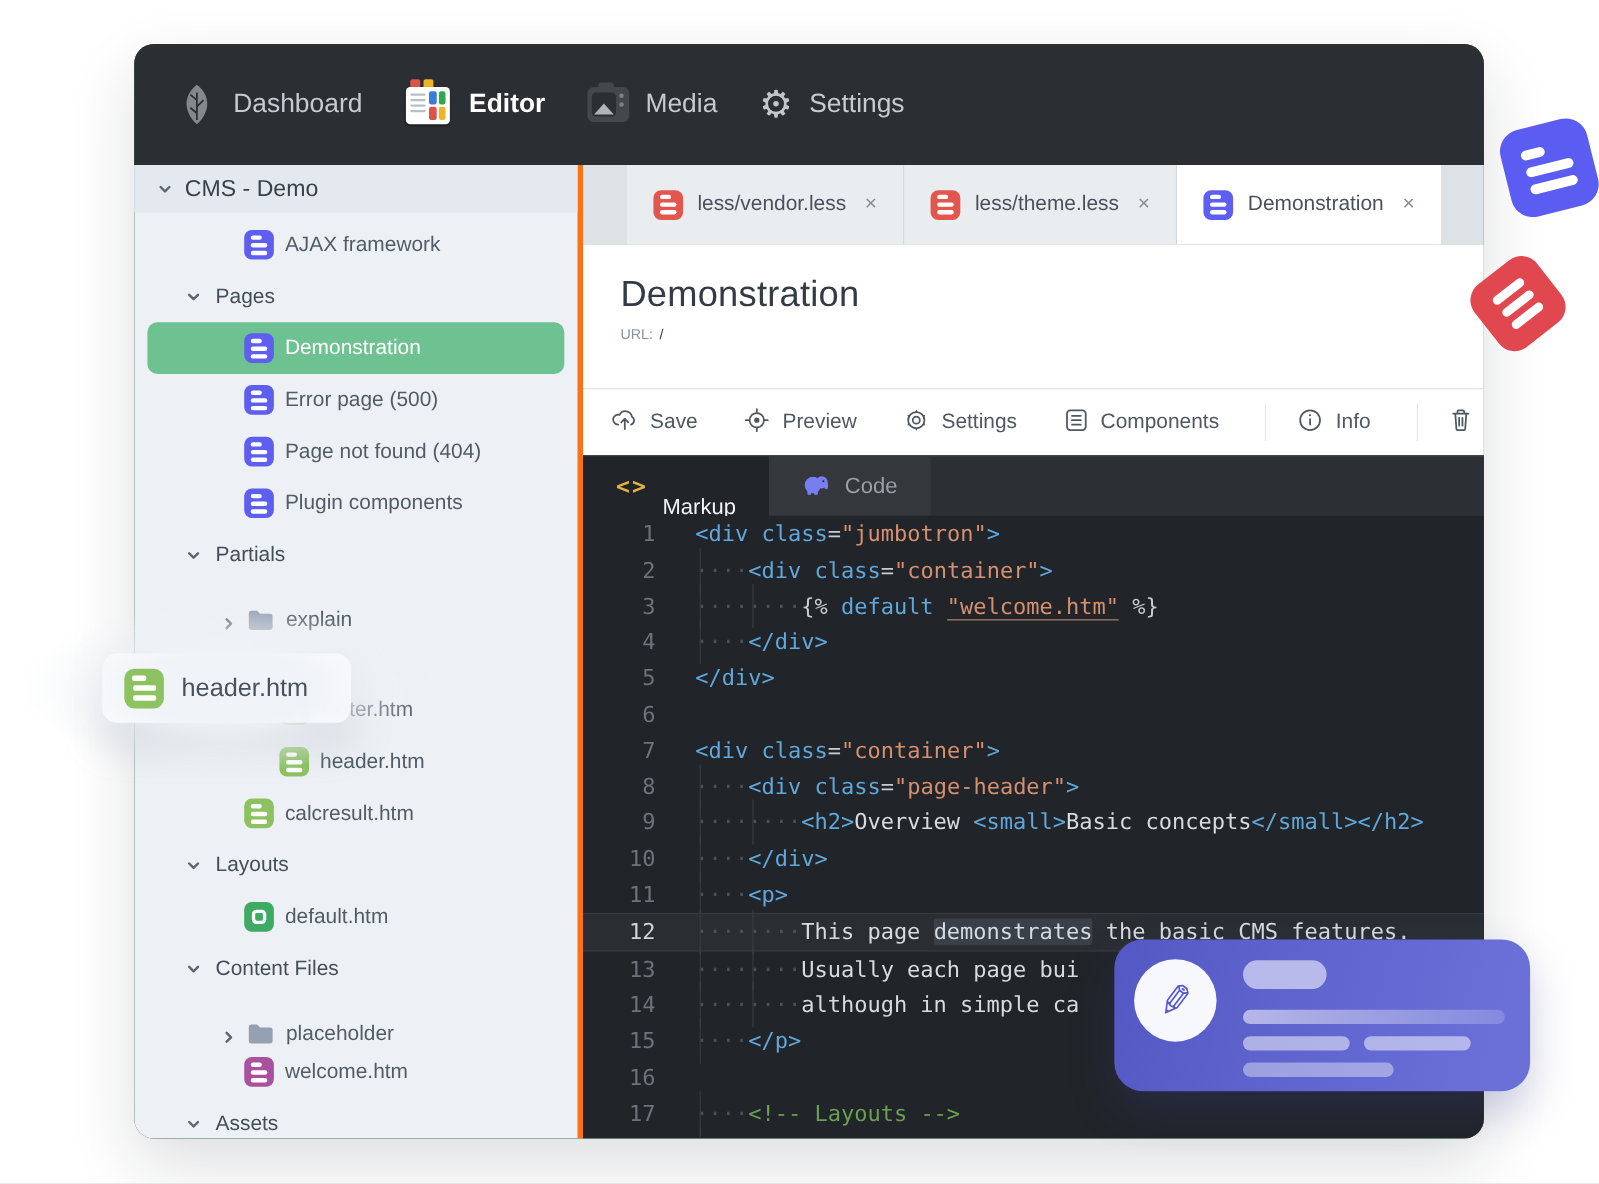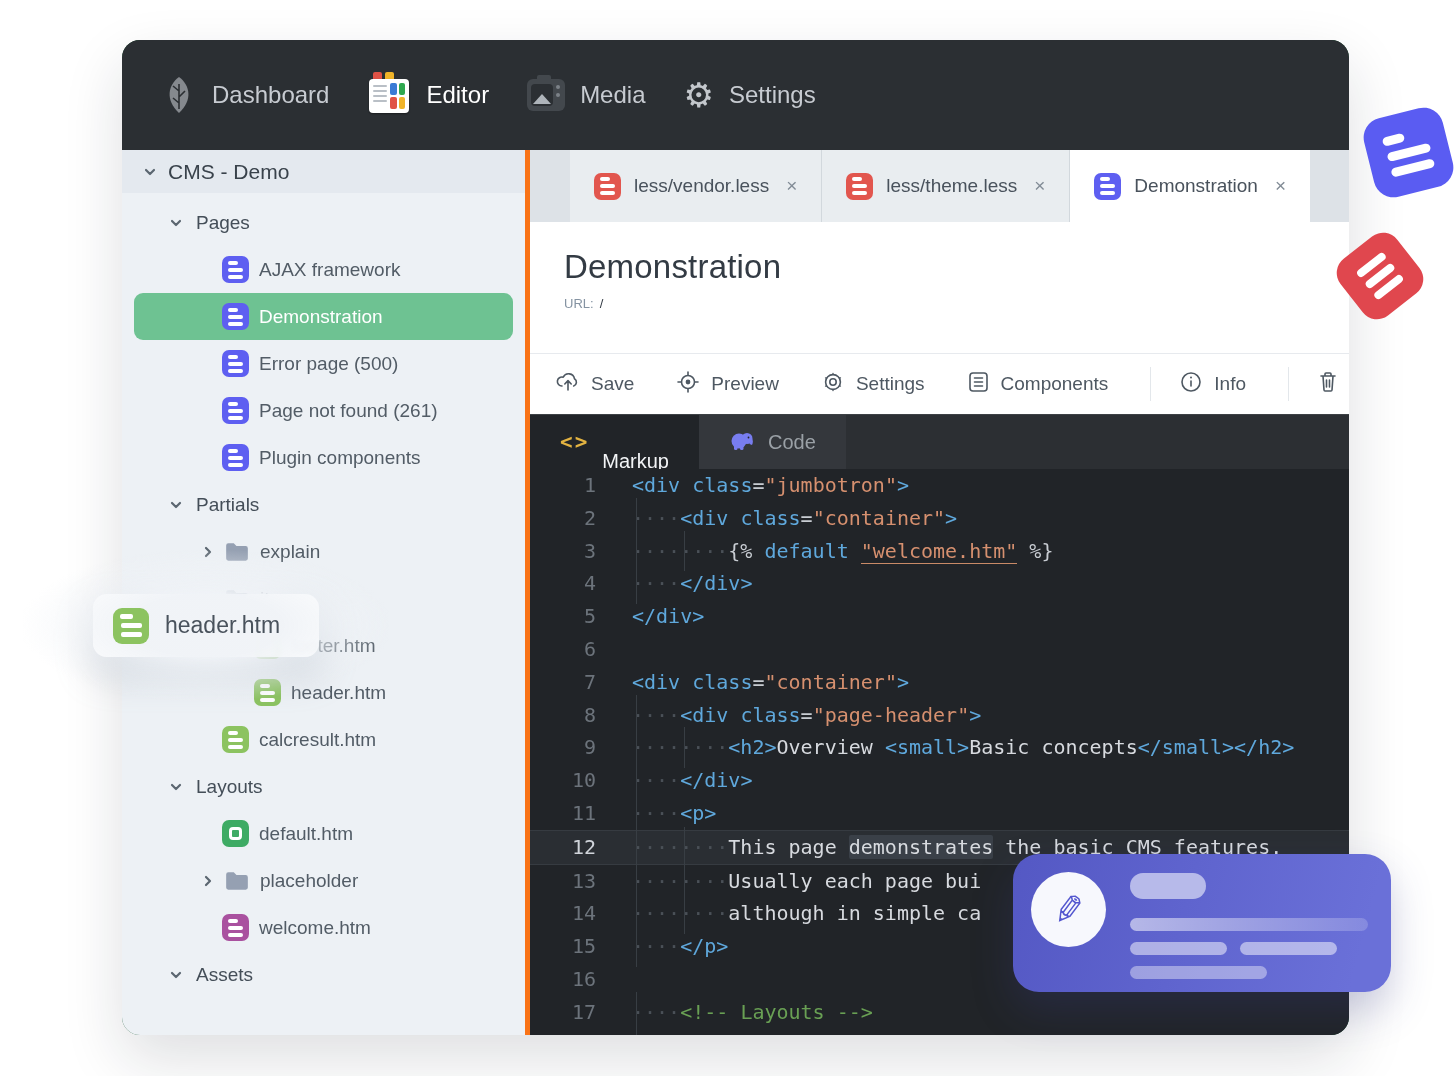--- a/index.html
+++ b/index.html
@@ -8,21 +8,21 @@
 
   
   .window { position:absolute; left:122px; top:40px; width:1227px; height:995px;
             border-radius:18px; overflow:hidden; background:#14532d;
             box-shadow:0 24px 60px rgba(20,30,45,.14); display:flex; flex-direction:column; }
 
   
   .topnav { height:110px; background:#2b2f33; display:flex; align-items:center; flex:none; padding-left:38px; }
   .nav-item { display:flex; align-items:center; gap:15px; margin-right:38px; cursor:pointer; }
   .nav-item .lbl { font-size:24px; color:#c7cbd1; }
-  .nav-item.active .lbl { color:#ffffff; font-weight:normal; }
+  .nav-item.active .lbl { color:#ffffff; font-weight:bold; }
   .leaf-wrap { margin-right:14px; display:flex; }
 
   .editor-ic { width:44px; height:40px; position:relative; }
   .editor-ic .pg { position:absolute; left:2px; top:4px; width:40px; height:34px; background:#fff; border-radius:4px; box-shadow:0 1px 2px rgba(0,0,0,.4); display:flex; padding:4px; gap:3px; }
   .editor-ic .col-l { width:14px; display:flex; flex-direction:column; gap:3px; padding-top:2px; }
   .editor-ic .col-l i { height:2px; background:#b9bfc6; border-radius:1px; }
   .editor-ic .grid { flex:1; display:grid; grid-template-columns:1fr 1fr; grid-template-rows:1fr 1fr; gap:2px; }
   .editor-ic .grid i { border-radius:2px; }
   .editor-ic .tabs { position:absolute; top:-3px; left:6px; display:flex; gap:3px; }
   .editor-ic .tabs i { width:9px; height:10px; border-radius:2px; }
@@ -42,21 +42,21 @@
   .sidebar { width:408px; flex:none; background:#edf1f5; border-right:5px solid #f97316; display:flex; flex-direction:column; }
   .side-header { height:43px; flex:none; background:#e4e9ef; display:flex; align-items:center; padding-left:20px; gap:10px; }
   .side-header .lbl { font-size:21px; color:#39424b; }
   .tree { padding-top:6px; }
   .trow { height:47px; display:flex; align-items:center; position:relative; cursor:pointer; }
   .trow .lbl { font-size:19px; color:#525c66; margin-left:10px; white-space:nowrap; }
   .trow.section .lbl { color:#444e58; margin-left:12px; }
   .trow.faded .lbl { opacity:.5; }
   .ind1 { padding-left:46px; } 
   .ind2f { padding-left:100px; } 
-  .ind2d { padding-left:78px; } 
+  .ind2d { padding-left:78px;align-items:flex-end; } 
   .ind3f { padding-left:132px; } 
   .trow.selected { background:#6ec292; border-radius:9px; margin:0 12px; padding-left:88px; }
   .trow.selected .lbl { color:#ffffff; }
 
   .chev { width:16px; height:16px; flex:none; display:flex; align-items:center; justify-content:center; }
   .chev svg { stroke:#5b6670; stroke-width:2.2; fill:none; stroke-linecap:round; stroke-linejoin:round; }
 
   
   .tile { width:27px; height:27px; border-radius:7px; flex:none; display:flex; flex-direction:column; align-items:center; justify-content:center; gap:3px; }
   .tile i { display:block; background:#fff; height:4px; border-radius:2px; }
@@ -219,35 +219,35 @@
       <div class="sidebar">
         <div class="side-header">
           <span class="chev">
             <svg width="14" height="14" viewBox="0 0 14 14">
                 <polyline points="3,5 7,9 11,5"></polyline>
               </svg>
           </span>
           <span class="lbl">CMS - Demo</span>
         </div>
         <div class="tree" id="tree">
+            <div class="trow ind2f">
+              <span class="tile page">
+                <i class="bs"></i>
+                <i class="bw"></i>
+                <i class="bw"></i>
+              </span>
+              <span class="lbl">AJAX framework</span>
+            </div>
             <div class="trow section ind1">
               <span class="chev">
                 <svg width="14" height="14" viewBox="0 0 14 14">
                   <polyline points="3,5 7,9 11,5"></polyline>
                 </svg>
               </span>
               <span class="lbl">Pages</span>
-            </div>
-            <div class="trow ind2f">
-              <span class="tile page">
-                <i class="bs"></i>
-                <i class="bw"></i>
-                <i class="bw"></i>
-              </span>
-              <span class="lbl">AJAX framework</span>
             </div>
             <div class="trow ind2f selected">
               <span class="tile page">
                 <i class="bs"></i>
                 <i class="bw"></i>
                 <i class="bw"></i>
               </span>
               <span class="lbl">Demonstration</span>
             </div>
             <div class="trow ind2f">
@@ -257,21 +257,21 @@
                 <i class="bw"></i>
               </span>
               <span class="lbl">Error page (500)</span>
             </div>
             <div class="trow ind2f">
               <span class="tile page">
                 <i class="bs"></i>
                 <i class="bw"></i>
                 <i class="bw"></i>
               </span>
-              <span class="lbl">Page not found (261)</span>
+              <span class="lbl">Page not found (404)</span>
             </div>
             <div class="trow ind2f">
               <span class="tile page">
                 <i class="bs"></i>
                 <i class="bw"></i>
                 <i class="bw"></i>
               </span>
               <span class="lbl">Plugin components</span>
             </div>
             <div class="trow section ind1">
@@ -336,20 +336,28 @@
                   <polyline points="3,5 7,9 11,5"></polyline>
                 </svg>
               </span>
               <span class="lbl">Layouts</span>
             </div>
             <div class="trow ind2f">
               <span class="tile layout">
                 <span class="ring"></span>
               </span>
               <span class="lbl">default.htm</span>
+            </div>
+            <div class="trow section ind1">
+              <span class="chev">
+                <svg width="14" height="14" viewBox="0 0 14 14">
+                  <polyline points="3,5 7,9 11,5"></polyline>
+                </svg>
+              </span>
+              <span class="lbl">Content Files</span>
             </div>
             <div class="trow ind2d">
               <span class="chev">
                 <svg width="14" height="14" viewBox="0 0 14 14">
                   <polyline points="5,3 9,7 5,11"></polyline>
                 </svg>
               </span>
               <span style="width: 8px;"></span>
               <span class="folder-ic"><svg viewBox="0 0 24 20">
                   <path d="M2 4 q0-2 2-2 h5 l2.5 2.5 H20 q2 0 2 2 V16 q0 2 -2 2 H4 q-2 0 -2 -2 Z" fill="#95a0b2"></path>

